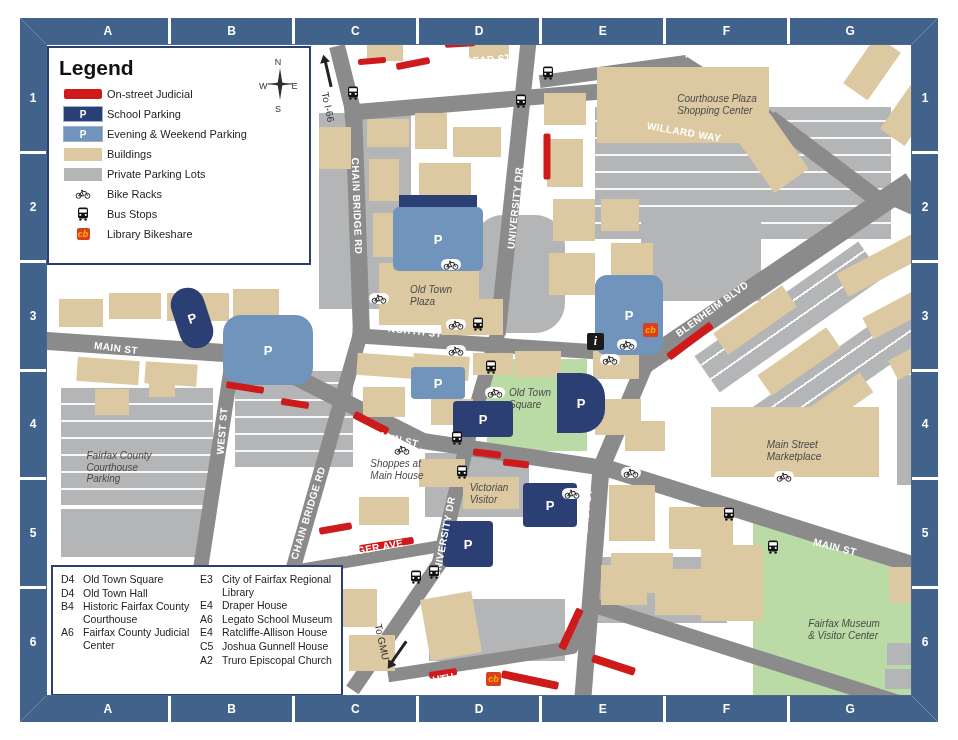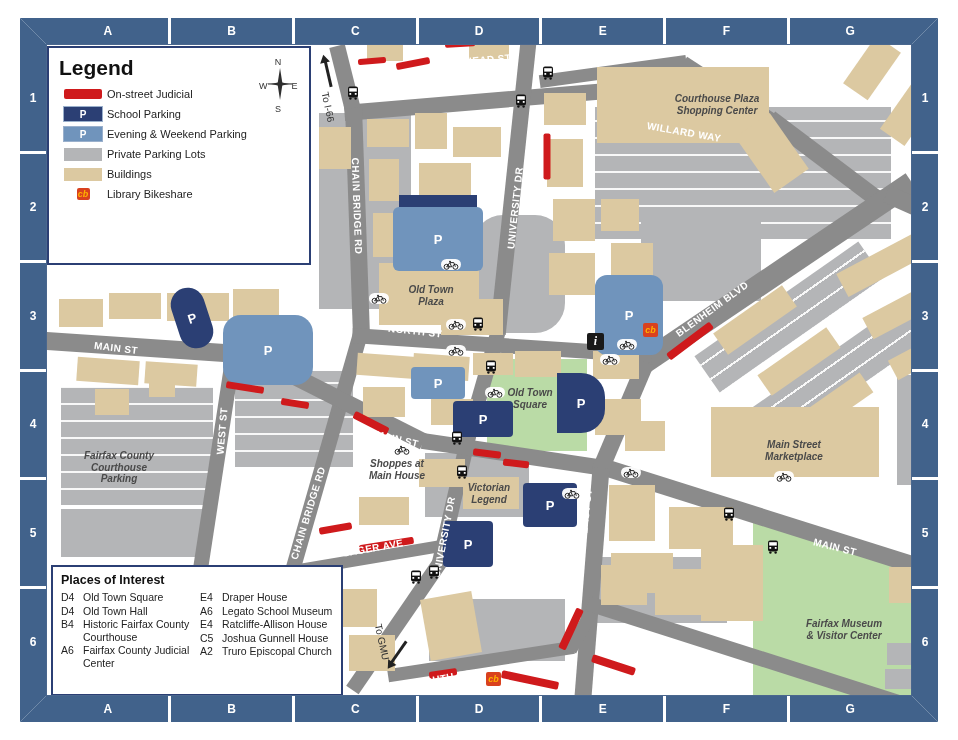--- a/index.html
+++ b/index.html
@@ -20,21 +20,21 @@
   .lot.dash{background-image:repeating-linear-gradient(0deg, transparent 0 15px, rgba(255,255,255,.9) 15px 17px);}
   .green{background:var(--c-green);z-index:1;}
   .green.museum{clip-path:polygon(0 6%,100% 34%,100% 100%,0 100%);}
   .bldg{background:var(--c-bldg);z-index:3;}
   .patch{background:var(--c-lot);z-index:3;}
   .park{z-index:4;display:flex;align-items:center;justify-content:center;color:#fff;font-weight:bold;font-size:13px;}
   .park.n{background:var(--c-navy);}
   .park.e{background:var(--c-eve);}
   .red{background:var(--c-red);z-index:5;border-radius:2px;}
   .stlbl{z-index:6;color:#fff;font-weight:bold;font-size:10px;letter-spacing:.4px;white-space:nowrap;}
-  .arealbl{z-index:6;color:var(--c-label);font-style:italic;font-size:10px;line-height:1.15;text-align:center;white-space:pre;font-weight:bold;}
+  .arealbl{z-index:6;color:var(--c-label);font-style:italic;font-size:10px;line-height:1.15;text-align:left;white-space:pre;}
   .darklbl{z-index:6;color:#333;font-size:10px;white-space:nowrap;}
   .arrow{z-index:6;height:2.5px;background:#222;}
   .arrow::after{content:"";position:absolute;right:-7px;top:-4.2px;border-left:8px solid #222;border-top:5.5px solid transparent;border-bottom:5.5px solid transparent;}
   .icon{z-index:7;display:flex;align-items:center;justify-content:center;}
   .bikepill{background:rgba(255,255,255,.95);border-radius:6px;padding:0 1px;}
   .cbicon{background:var(--c-cb);color:var(--c-cbtx);font-weight:bold;font-size:9px;font-style:italic;width:15px;height:14px;border-radius:2px;display:flex;align-items:center;justify-content:center;}
   .libicon{background:#1a1a1a;color:#fff;width:17px;height:17px;border-radius:2px;font-size:12px;font-weight:bold;font-style:italic;font-family:"Liberation Serif",serif;display:flex;align-items:center;justify-content:center;}
   
   .legend{position:absolute;left:0;top:1px;width:264px;height:219px;background:#fff;border:2px solid var(--c-navy);box-sizing:border-box;z-index:10;padding:8px 10px;}
   .legend-title{font-size:21px;font-weight:bold;color:#111;margin-bottom:4px;}
@@ -136,29 +136,54 @@
             <div class="lg-label">School Parking</div>
           </div>
           <div class="lg-row">
             <div class="lg-cell">
               <div class="sw p blue">P</div>
             </div>
             <div class="lg-label">Evening &amp; Weekend Parking</div>
           </div>
           <div class="lg-row">
             <div class="lg-cell">
+              <div class="sw tan"></div>
+            </div>
+            <div class="lg-label">Buildings</div>
+          </div>
+          <div class="lg-row">
+            <div class="lg-cell">
               <div class="sw gray"></div>
             </div>
             <div class="lg-label">Private Parking Lots</div>
           </div>
           <div class="lg-row">
             <div class="lg-cell">
-              <div class="sw tan"></div>
-            </div>
-            <div class="lg-label">Buildings</div>
+              <svg width="16" height="10" viewBox="0 0 16 10">
+                <g fill="none" stroke="#111" stroke-width="0.9">
+                  <circle cx="3.6" cy="6.8" r="2.5"></circle>
+                  <circle cx="12.4" cy="6.8" r="2.5"></circle>
+                  <path d="M3.6 6.8 L6.8 2.6 L10.8 2.6 L12.4 6.8 M6.8 2.6 L8.6 6.8 L3.6 6.8 M6 1.4 L8 1.4"></path>
+                </g>
+              </svg>
+            </div>
+            <div class="lg-label">Bike Racks</div>
+          </div>
+          <div class="lg-row">
+            <div class="lg-cell">
+              <svg width="12" height="14" viewBox="0 0 12 14">
+                <rect x="1" y="0.5" width="10" height="11" rx="2" fill="#111"></rect>
+                <rect x="2.2" y="2.2" width="7.6" height="3.4" fill="#fff"></rect>
+                <rect x="2.4" y="7" width="1.8" height="1.8" fill="#fff"></rect>
+                <rect x="7.8" y="7" width="1.8" height="1.8" fill="#fff"></rect>
+                <circle cx="3.4" cy="12.6" r="1.2" fill="#111"></circle>
+                <circle cx="8.6" cy="12.6" r="1.2" fill="#111"></circle>
+              </svg>
+            </div>
+            <div class="lg-label">Bus Stops</div>
           </div>
           <div class="lg-row">
             <div class="lg-cell">
               <div class="cbicon" style="width: 13px; height: 12px;">cb</div>
             </div>
             <div class="lg-label">Library Bikeshare</div>
           </div>
         </div>
       <div class="compass">
         <div class="cl">N</div>
@@ -171,29 +196,29 @@
               <polygon points="3,17 12,14.9 21,17 12,19.1" fill="#2f2f2f"></polygon>
             </svg>
           </span>
           <span class="cl">E</span>
         </div>
         <div class="cl">S</div>
       </div>
     </div>
 
     <div class="places">
-      <div class="places-title">Places of Interest</div>
       <div class="places-cols">
         <div class="pcol" id="pcol1">
             <div class="pentry"><span class="pcode">D4</span>Old Town Square</div>
             <div class="pentry"><span class="pcode">D4</span>Old Town Hall</div>
             <div class="pentry"><span class="pcode">B4</span>Historic Fairfax County Courthouse</div>
             <div class="pentry"><span class="pcode">A6</span>Fairfax County Judicial Center</div>
           </div>
         <div class="pcol" id="pcol2">
+            <div class="pentry"><span class="pcode">E3</span>City of Fairfax Regional Library</div>
             <div class="pentry"><span class="pcode">E4</span>Draper House</div>
             <div class="pentry"><span class="pcode">A6</span>Legato School Museum</div>
             <div class="pentry"><span class="pcode">E4</span>Ratcliffe-Allison House</div>
             <div class="pentry"><span class="pcode">C5</span>Joshua Gunnell House</div>
             <div class="pentry"><span class="pcode">A2</span>Truro Episcopal Church</div>
           </div>
       </div>
     </div>
 
     <div id="features">
@@ -351,21 +376,21 @@
         <div class="f arealbl" style="left: 483px; top: 353px; transform: translate(-50%, -50%);">Old Town
 Square</div>
         <div class="f arealbl" style="left: 747px; top: 405px; transform: translate(-50%, -50%);">Main Street
 Marketplace</div>
         <div class="f arealbl" style="left: 72px; top: 422px; transform: translate(-50%, -50%);">Fairfax County
 Courthouse
 Parking</div>
         <div class="f arealbl" style="left: 350px; top: 424px; transform: translate(-50%, -50%);">Shoppes at
 Main House</div>
         <div class="f arealbl" style="left: 442px; top: 448px; transform: translate(-50%, -50%);">Victorian
-Legend</div>
+Visitor</div>
         <div class="f arealbl" style="left: 797px; top: 584px; transform: translate(-50%, -50%);">Fairfax Museum
 &amp; Visitor Center</div>
         <div class="f icon" style="left: 300px; top: 41px; width: 12px; height: 14px;">
           <svg width="12" height="14" viewBox="0 0 12 14">
             <rect x="1" y="0.5" width="10" height="11" rx="2" fill="#111"></rect>
             <rect x="2.2" y="2.2" width="7.6" height="3.4" fill="#fff"></rect>
             <rect x="2.4" y="7" width="1.8" height="1.8" fill="#fff"></rect>
             <rect x="7.8" y="7" width="1.8" height="1.8" fill="#fff"></rect>
             <circle cx="3.4" cy="12.6" r="1.2" fill="#111"></circle>
             <circle cx="8.6" cy="12.6" r="1.2" fill="#111"></circle>

